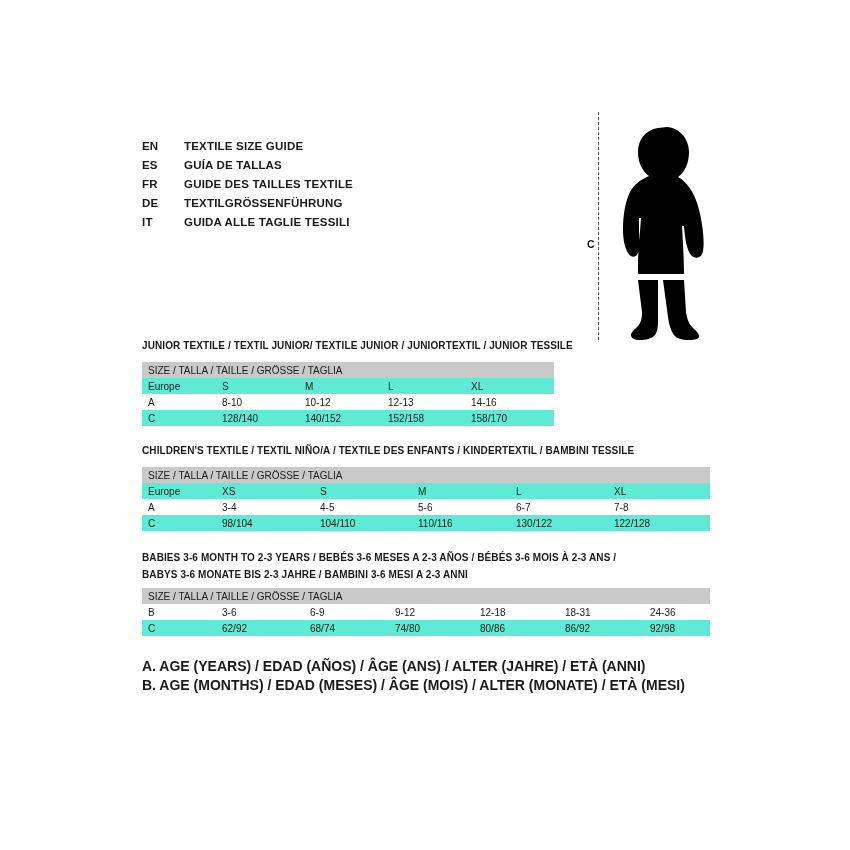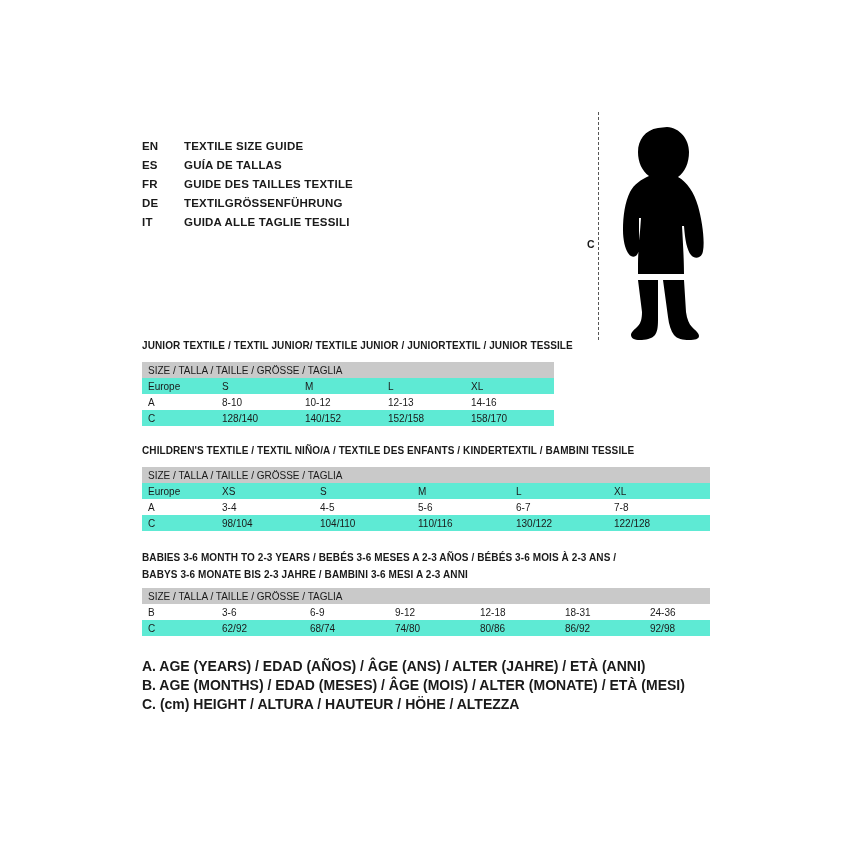--- a/index.html
+++ b/index.html
@@ -332,16 +332,15 @@
       <td>80/86</td>
       <td>86/92</td>
       <td>92/98</td>
     </tr>
   </tbody>
     </table>
 
   <div class="legend">
     <div>A. AGE (YEARS) / EDAD (AÑOS) / ÂGE (ANS) / ALTER (JAHRE) / ETÀ (ANNI)</div>
     <div>B. AGE (MONTHS) / EDAD (MESES) / ÂGE (MOIS) / ALTER (MONATE) / ETÀ (MESI)</div>
-    <div>C. (cm) HEIGHT / ALTURA / HAUTEUR / HÖHE / ALTEZZA</div>
   </div>
 
 </div>
 
 </body></html>

